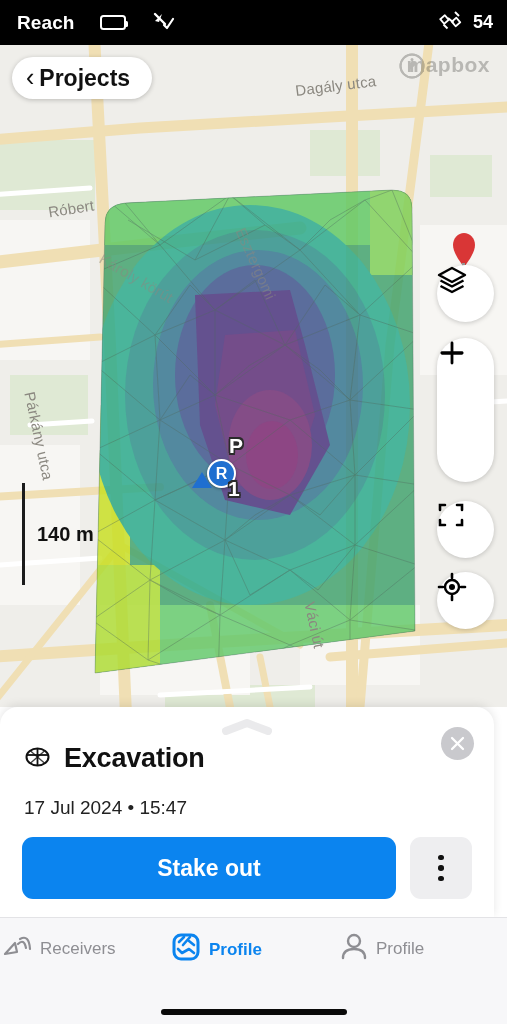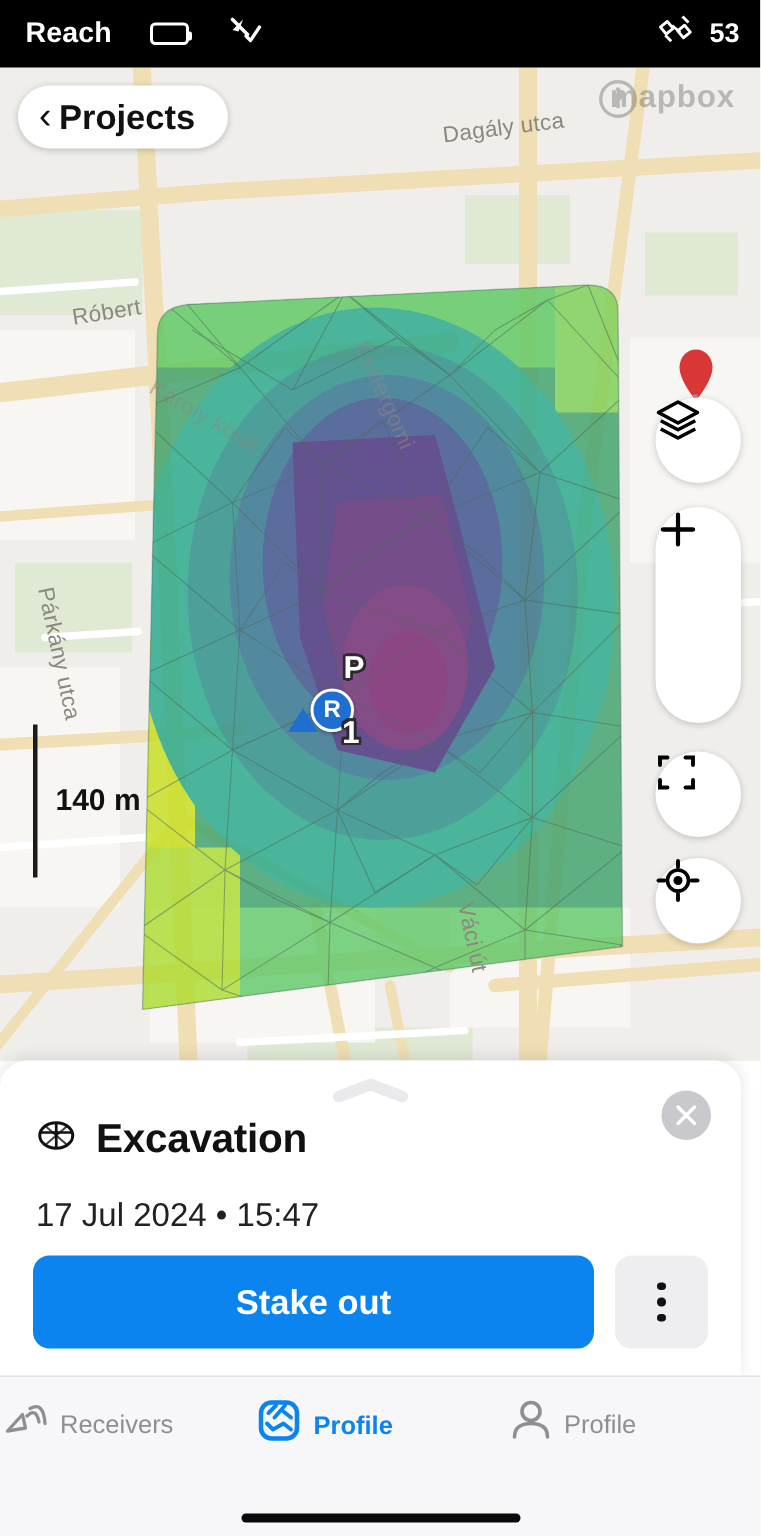--- a/index.html
+++ b/index.html
@@ -92,21 +92,21 @@
     background:#fff; border-radius:18px 18px 0 0;
     box-shadow:0 -2px 10px rgba(0,0,0,.10); z-index:30;
   }
   .handle { position:absolute; top:12px; left:50%; transform:translateX(-50%); opacity:.75; }
   .close-btn {
     position:absolute; top:20px; right:20px; width:33px; height:33px; border-radius:50%;
     background:#c9c9cd; display:flex; align-items:center; justify-content:center;
   }
   .sheet-title-row { position:absolute; top:36px; left:24px; display:flex; align-items:center; gap:13px; }
   .sheet-title { font-size:27px; font-weight:700; color:#111; letter-spacing:-.2px; }
-  .sheet-date { position:absolute; top:90px; left:24px; font-size:22px; color:#222; }
+  .sheet-date { position:absolute; top:90px; left:24px; font-size:19px; color:#222; }
   .sheet-actions { position:absolute; top:130px; left:22px; right:22px; display:flex; gap:14px; }
   .stakeout {
     flex:1; height:62px; border-radius:11px; background:#0b84ef;
     display:flex; align-items:center; justify-content:center;
     color:#fff; font-size:23px; font-weight:700;
   }
   .more-btn {
     width:62px; height:62px; border-radius:11px; background:#eeeef0;
     display:flex; flex-direction:column; align-items:center; justify-content:center; gap:5px;
   }
@@ -148,21 +148,21 @@
         <svg width="25" height="22" viewBox="0 0 25 22">
           <g stroke="#fff" stroke-width="1.9" fill="none" stroke-linejoin="round">
             <rect x="2.5" y="6.5" width="6" height="6" transform="rotate(-40 5.5 9.5)"></rect>
             <rect x="14" y="9" width="6" height="6" transform="rotate(-40 17 12)"></rect>
             <path d="M9 8 L14.5 12.5"></path>
             <path d="M4.5 14.5 L8.5 18.5"></path>
             <path d="M16 2 L20 6"></path>
           </g>
         </svg>
       </span>
-      <span class="sat-count">53</span>
+      <span class="sat-count">54</span>
     </div>
   </div>
 
   <div class="map">
 
     <svg width="507" height="662" viewBox="0 0 507 662">
       <rect width="507" height="662" fill="#efeeea"></rect>
 
       <rect x="0" y="95" width="95" height="70" fill="#dfe9d4"></rect>
       <rect x="10" y="330" width="78" height="60" fill="#dfe9d4"></rect>

